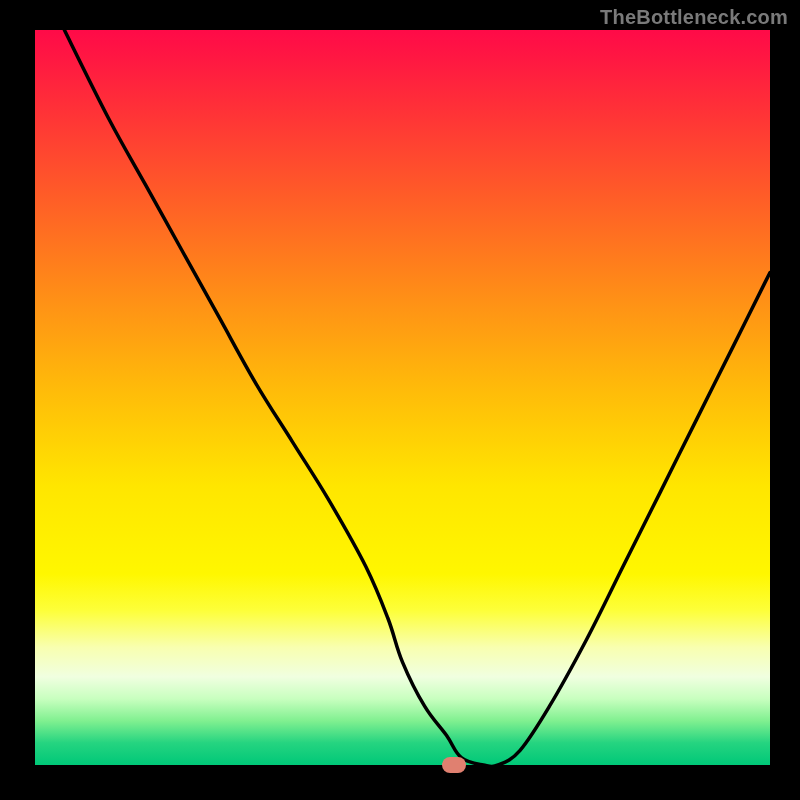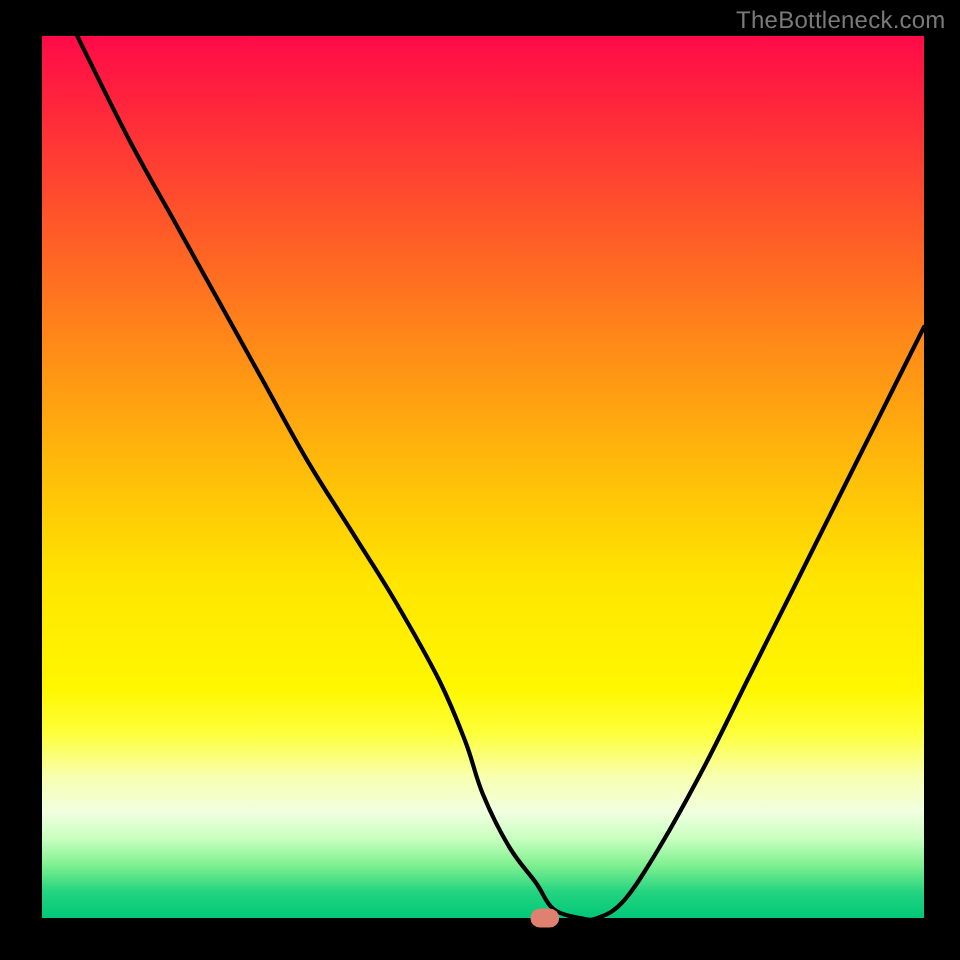--- a/index.html
+++ b/index.html
@@ -57,21 +57,21 @@
     background: #e08070;
     left: calc(35px + 420px - 12px);
     top: calc(30px + 720px - 8px);
   }
   .watermark {
     position: absolute;
     top: 6px;
     right: 12px;
     color: #7a7a7a;
     font-size: 20px;
-    font-weight: 400;
+    font-weight: 700;
     letter-spacing: 0.2px;
     margin-left: 24px;
   }
 </style>
 </head>
 <body>
 
 <div class="frame">
 
   <div class="gradient-bg"></div>

